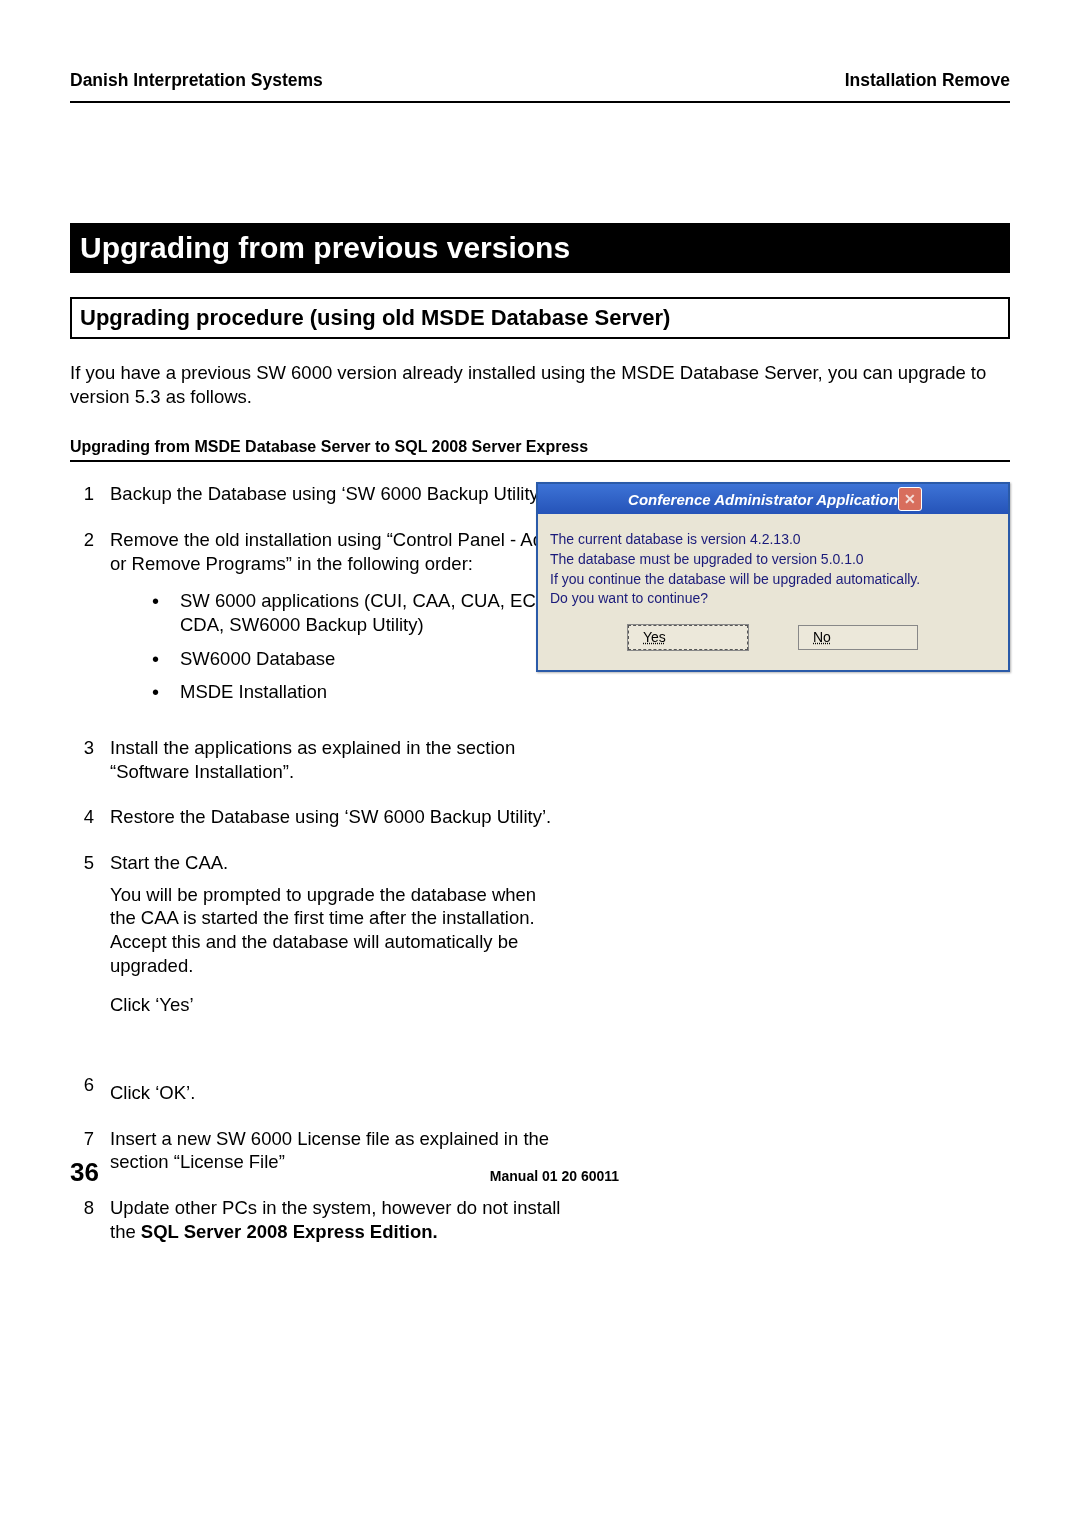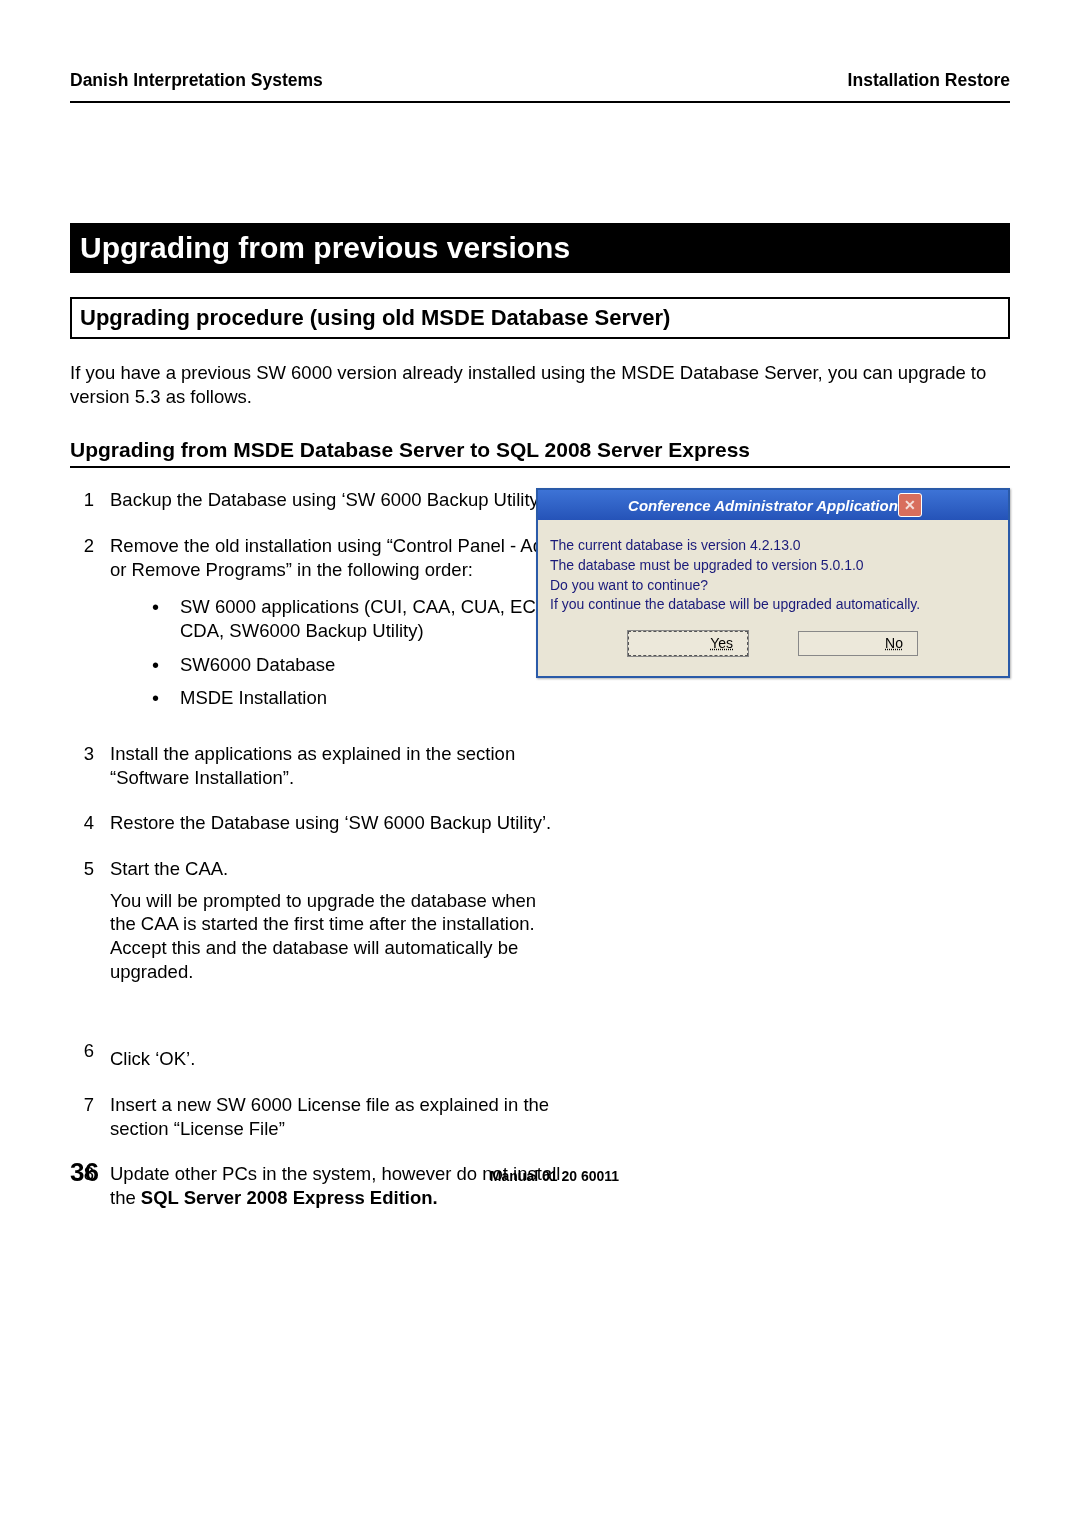--- a/index.html
+++ b/index.html
@@ -46,21 +46,21 @@
     font-size: 22px;
   }
   .body-para {
     margin-top: 22px;
     font-size: 18.5px;
     line-height: 1.28;
   }
   .sub2 {
     margin-top: 30px;
     font-weight: bold;
-    font-size: 21px;
+    font-size: 16px;
     border-bottom: 2px solid #000;
     padding-bottom: 4px;
   }
   .two-col {
     display: flex;
     margin-top: 20px;
     gap: 20px;
   }
   .left-col {
     flex: 0 0 495px;
@@ -153,21 +153,21 @@
     line-height: 1.4;
   }
   .dlg-buttons {
     display: flex;
     justify-content: center;
     gap: 50px;
     margin-top: 16px;
   }
   .dlg-btn {
     min-width: 90px;
-    text-align: right;
+    text-align: left;
     background: #ece8da;
     border: 1px solid #888;
     padding: 2px 14px;
     color: #000;
     text-decoration: underline;
     text-decoration-style: dotted;
     font-size: 14px;
   }
   .dlg-btn.yes {
     border: 1px dashed #555;
@@ -192,21 +192,21 @@
     font-size: 14px;
     font-weight: bold;
   }
 </style>
 </head>
 <body>
 
 <div class="page">
   <div class="header-row">
     <div>Danish Interpretation Systems</div>
-    <div>Installation Restore</div>
+    <div>Installation Remove</div>
   </div>
   <hr class="hr-top">
 
   <div class="black-band">Upgrading from previous versions</div>
 
   <div class="subsection-boxed">Upgrading procedure (using old MSDE Database Server)</div>
 
   <div class="body-para">If you have a previous SW 6000 version already installed using the MSDE Database Server, you can upgrade to version 5.3 as follows.</div>
 
   <div class="sub2">Upgrading from MSDE Database Server to SQL 2008 Server Express</div>
@@ -240,20 +240,21 @@
         <div class="step">
           <div class="step-num">4</div>
           <div class="step-body">Restore the Database using ‘SW 6000 Backup Utility’.</div>
         </div>
 
         <div class="step" style="margin-bottom:12px;">
           <div class="step-num">5</div>
           <div class="step-body">
             <div>Start the CAA.</div>
             <div class="step-sub">You will be prompted to upgrade the database when the CAA is started the first time after the installation. Accept this and the database will automatically be upgraded.</div>
+            <div class="step-sub" style="margin-top:16px;">Click ‘Yes’</div>
           </div>
         </div>
 
         <div style="height:44px;"></div>
 
         <div class="step">
           <div class="step-num">6</div>
           <div class="step-body">
             <div class="step-sub">Click ‘OK’.</div>
           </div>
@@ -277,22 +278,22 @@
     <div class="right-col">
       <div class="dialog-spacer"></div>
       <div class="dialog">
         <div class="dlg-title">
           <span>Conference Administrator Application</span>
           <div class="close-btn">✕</div>
         </div>
         <div class="dlg-body">
           <div>The current database is version 4.2.13.0</div>
           <div>The database must be upgraded to version 5.0.1.0</div>
+          <div>If you continue the database will be upgraded automatically.</div>
           <div>Do you want to continue?</div>
-          <div>If you continue the database will be upgraded automatically.</div>
           <div class="dlg-buttons">
             <div class="dlg-btn yes">Yes</div>
             <div class="dlg-btn">No</div>
           </div>
         </div>
       </div>
     </div>
   </div>
 
   <div class="footer">

